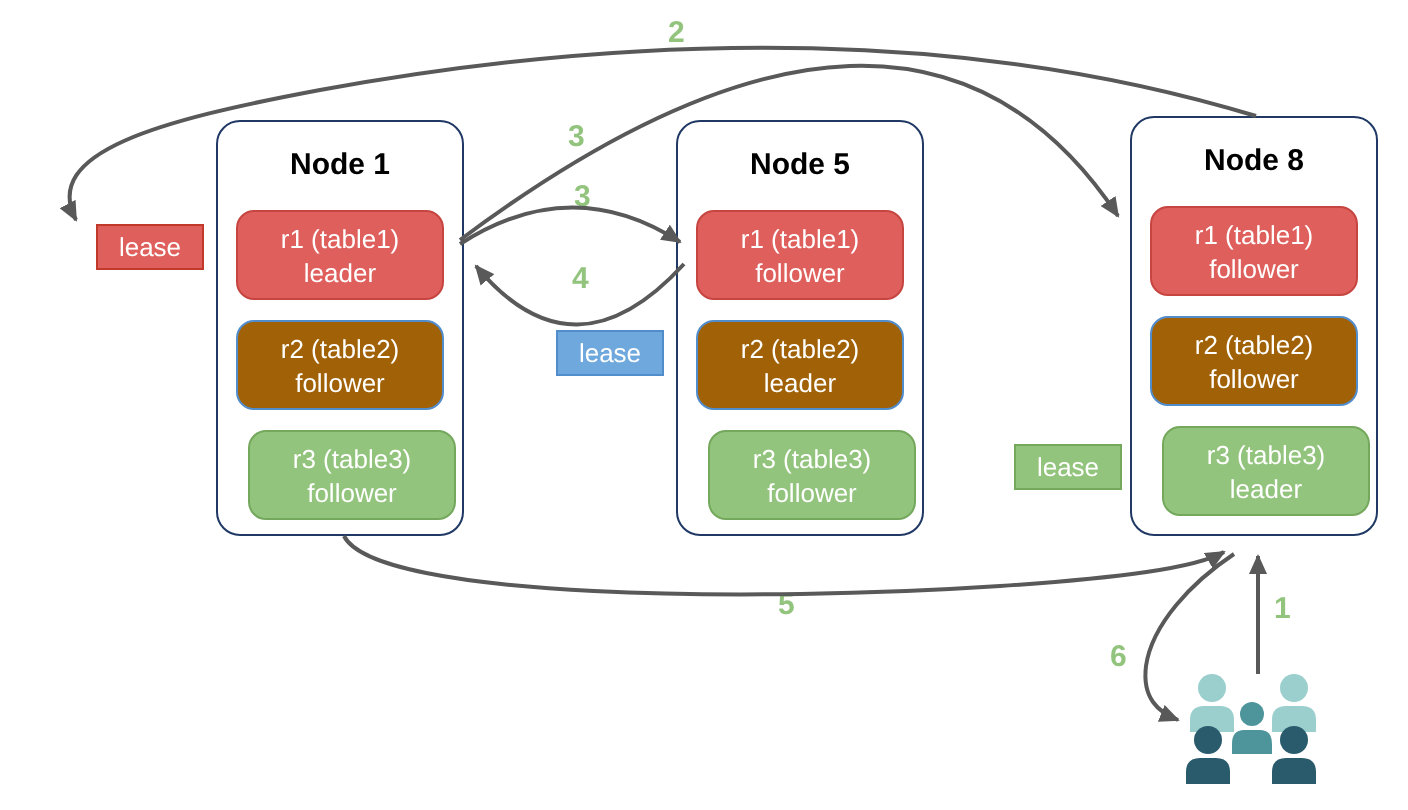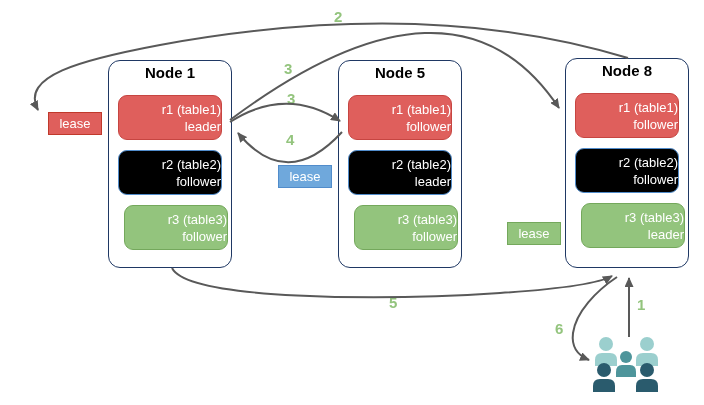--- a/index.html
+++ b/index.html
@@ -15,45 +15,46 @@
   .node {
     position: absolute;
     width: 124px;
     height: 208px;
     background: #ffffff;
     border: 1.5px solid #1f3864;
     border-radius: 12px;
     display: flex;
     flex-direction: column;
     align-items: center;
+    padding-top: 10px;
     z-index: 1;
   }
   .node-title {
     font-size: 15px;
     font-weight: bold;
     color: #000000;
     line-height: 24px;
     height: 24px;
   }
   .replica {
     width: 104px;
     height: 45px;
     border-radius: 9px;
     margin-top: 10px;
     color: #ffffff;
     font-size: 13px;
     line-height: 17px;
-    text-align: right;
+    text-align: center;
     display: flex;
     flex-direction: column;
     justify-content: center;
   }
   .replica:first-of-type { margin-top: 4px; }
   .replica.red   { background: #df5f5c; border: 1.5px solid #c64541; }
-  .replica.blue  { background: #000000; border: 1.5px solid #518ccb; }
+  .replica.blue  { background: #a16207; border: 1.5px solid #518ccb; }
   .replica.green { background: #93c47d; border: 1.5px solid #74a85c; margin-left: 12px; }
   .lease {
     position: absolute;
     width: 54px;
     height: 23px;
     border-radius: 0;
     color: #ffffff;
     font-size: 13px;
     text-align: center;
     line-height: 21px;

